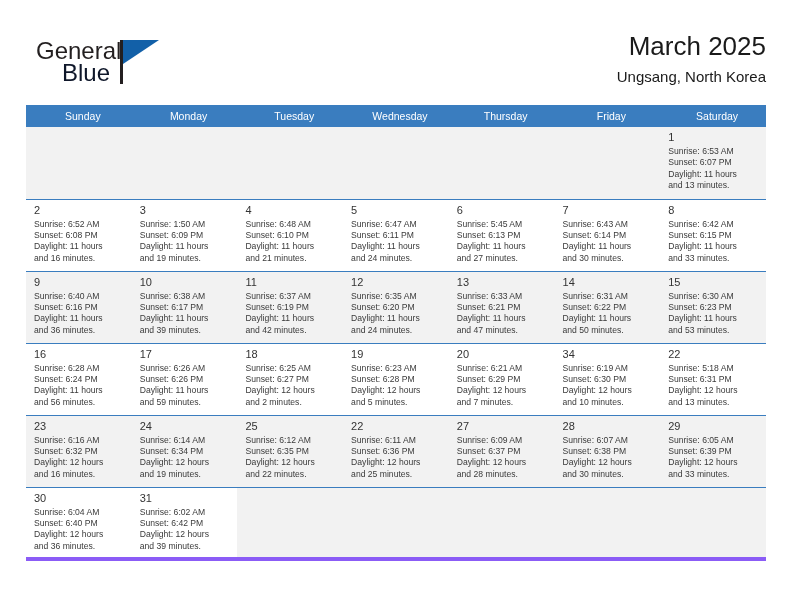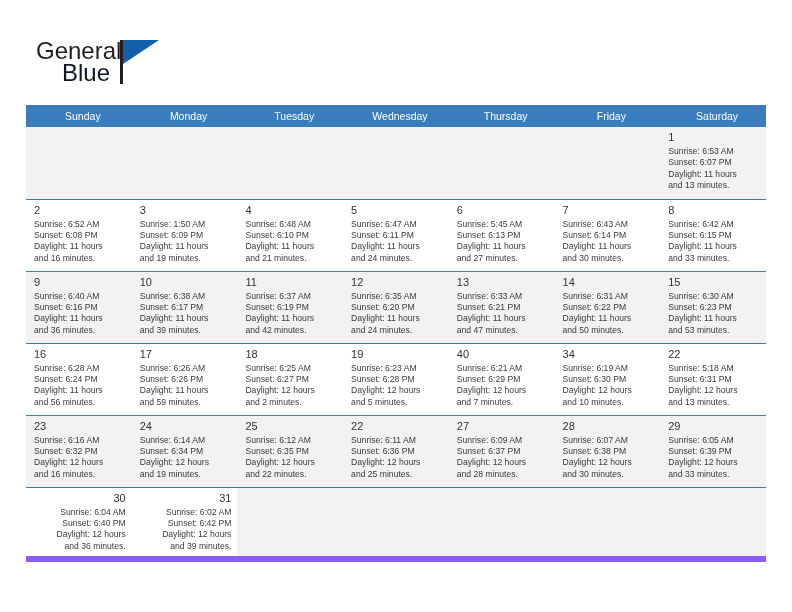--- a/index.html
+++ b/index.html
@@ -139,38 +139,41 @@
   .detail {
     font-size: 8.6px;
     color: #3a3a3a;
     line-height: 11.4px;
     white-space: nowrap;
   }
   td.empty .cell-inner {
     background: #f2f2f2;
   }
   .calendar tr.row-last td {
-    border-bottom: 6px solid #8b5cf6;
-    text-align: right;
+    border-bottom: 4px solid #8b5cf6;
   }
 </style>
 </head>
 <body>
 
 <div class="page">
 
   <div class="header">
 
     <div class="brand">
       <span class="brand-general">General</span>
       <span class="brand-mast"></span>
       <span class="brand-flag"></span>
       <span class="brand-blue">Blue</span>
     </div>
 
+    <div class="title-block">
+      <div class="cal-title">March 2025</div>
+      <div class="cal-subtitle">Ungsang, North Korea</div>
+    </div>
 
   </div>
 
   <table class="calendar">
     <thead>
       <tr>
         <th>Sunday</th>
         <th>Monday</th>
         <th>Tuesday</th>
         <th>Wednesday</th>
@@ -371,21 +374,21 @@
             <div class="cell-inner">
               <div class="daynum">19</div>
               <div class="detail">Sunrise: 6:23 AM</div>
               <div class="detail">Sunset: 6:28 PM</div>
               <div class="detail">Daylight: 12 hours</div>
               <div class="detail">and 5 minutes.</div>
             </div>
           </td>
           <td>
             <div class="cell-inner">
-              <div class="daynum">40</div>
+              <div class="daynum">20</div>
               <div class="detail">Sunrise: 6:21 AM</div>
               <div class="detail">Sunset: 6:29 PM</div>
               <div class="detail">Daylight: 12 hours</div>
               <div class="detail">and 7 minutes.</div>
             </div>
           </td>
           <td>
             <div class="cell-inner">
               <div class="daynum">34</div>
               <div class="detail">Sunrise: 6:19 AM</div>

